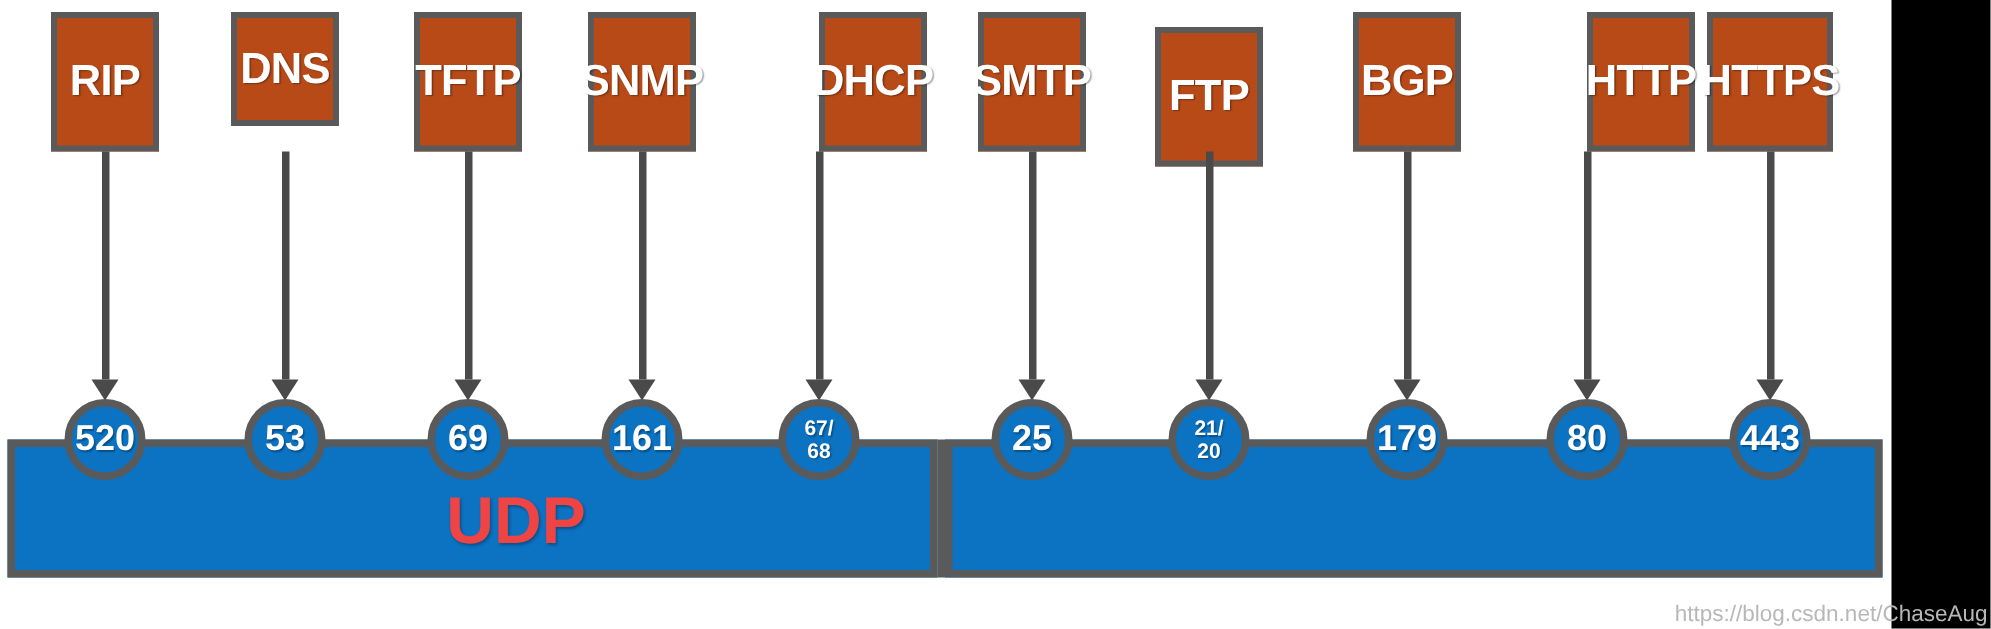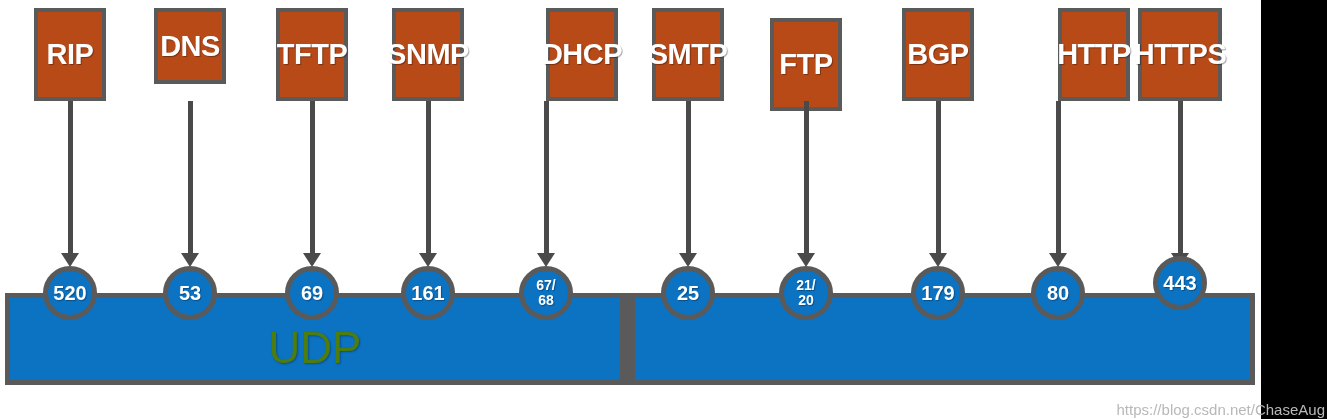--- a/index.html
+++ b/index.html
@@ -53,42 +53,42 @@
     background:#0C72C2;
     border:5px solid #5a5a5a;
   }
   .bar-divider{
     position:absolute;
     width:5px;
     background:#5a5a5a;
   }
   .bar-label{
     position:absolute;
-    color:#4d7c0f;
-    font-weight:normal;
+    color:#ef4444;
+    font-weight:bold;
     font-size:44px;
     text-shadow:1px 1px 2px rgba(0,0,0,0.3);
-    display:flex;align-items:center;justify-content:center;
+    display:flex;align-items:center;justify-content:center;padding-left:29px;
   }
 
   
   .port-circle{
     position:absolute;
     box-sizing:border-box;
     width:54px;height:54px;
     border-radius:50%;
     background:#0C72C2;
     border:5px solid #5a5a5a;
     display:flex;flex-direction:column;
     align-items:center;justify-content:center;
     color:#ffffff;
     font-weight:bold;
     text-shadow:1px 1px 1px rgba(0,0,0,0.3);
   }
-  .port-circle.single{font-size:20px;}
+  .port-circle.single{font-size:24px;}
   .port-circle.dual{font-size:14px;line-height:15px;}
 
   .watermark{
     position:absolute;
     right:2px;bottom:1px;
     font-size:15px;
     color:#b8b8b8;
     white-space:nowrap;
     z-index:40;
     text-align:right;
@@ -164,20 +164,20 @@
       <div class="port-circle dual" style="left: 779px; top: 266px;">
         <span>21/</span>
         <span>20</span>
       </div>
       <div class="port-circle single" style="left: 911px; top: 266px;">
         <span>179</span>
       </div>
       <div class="port-circle single" style="left: 1031px; top: 266px;">
         <span>80</span>
       </div>
-      <div class="port-circle single" style="left: 1153px; top: 256px;">
+      <div class="port-circle single" style="left: 1153px; top: 266px;">
         <span>443</span>
       </div>
     </div>
 
   <div class="black-band"></div>
   <div class="watermark">https://blog.csdn.net/ChaseAug</div>
 </div>
 
 </body></html>

